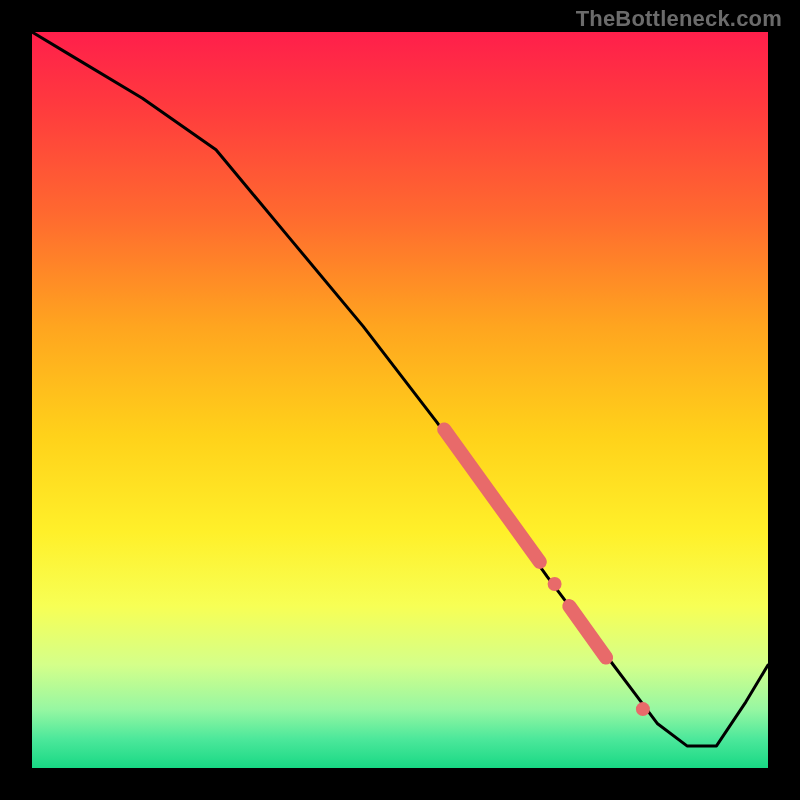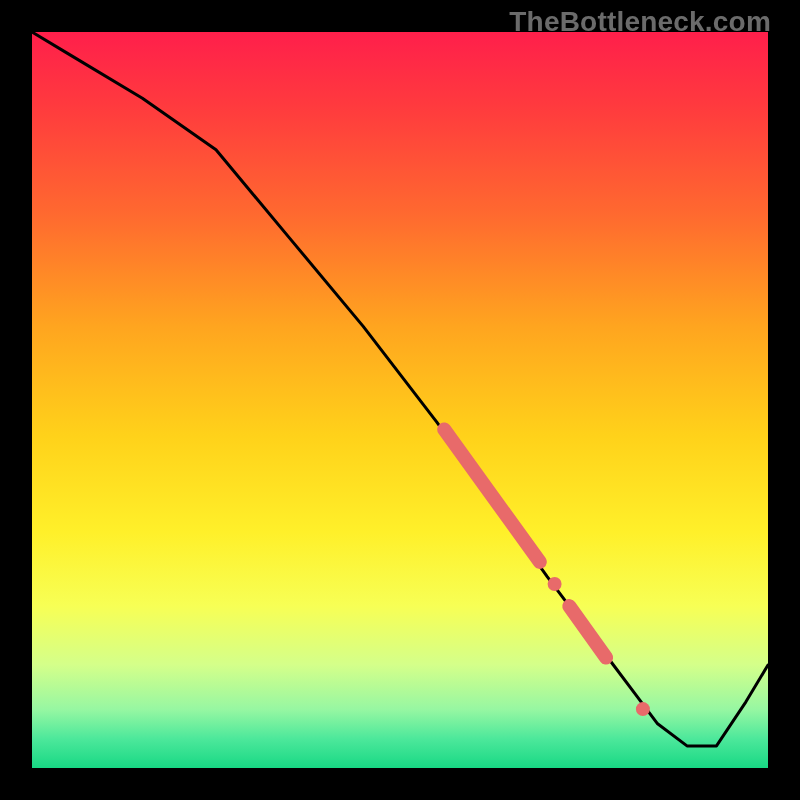--- a/index.html
+++ b/index.html
@@ -15,22 +15,22 @@
     position: relative;
     width: 800px;
     height: 800px;
   }
   svg {
     display: block;
   }
   .watermark {
     position: absolute;
     top: 6px;
-    right: 29px;
-    font-size: 28px;
+    right: 18px;
+    font-size: 22px;
     font-weight: 600;
     color: #6b6b6b;
     letter-spacing: 0.2px;
     user-select: none;
   }
 </style>
 </head>
 <body>
 
 <div class="canvas-wrap">

